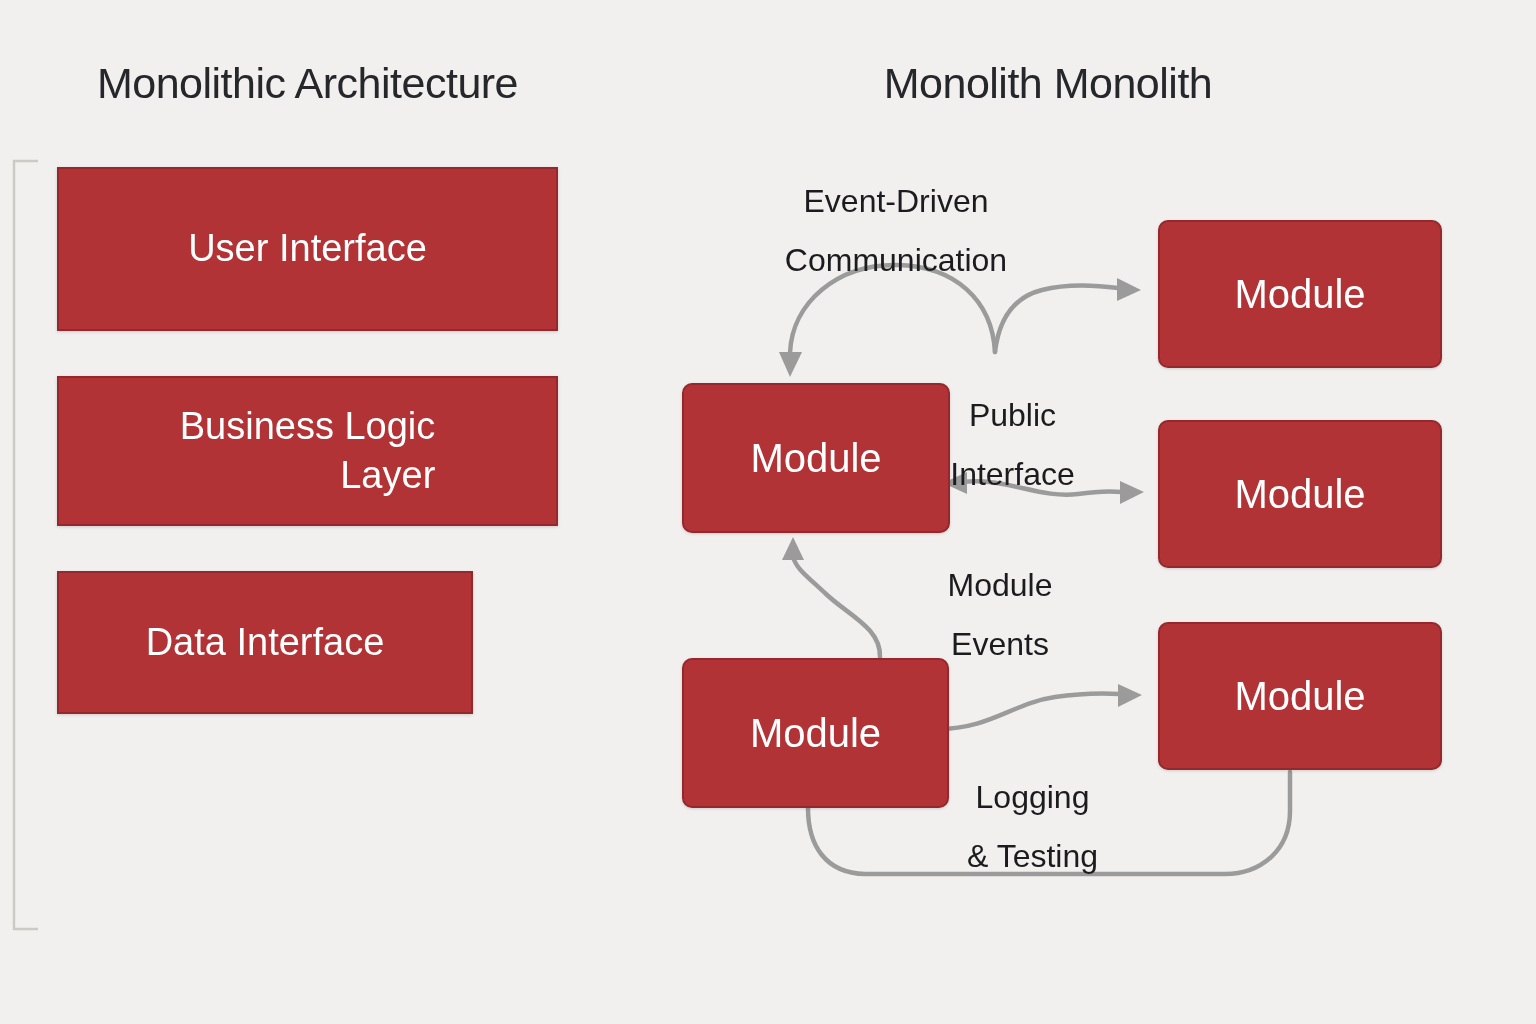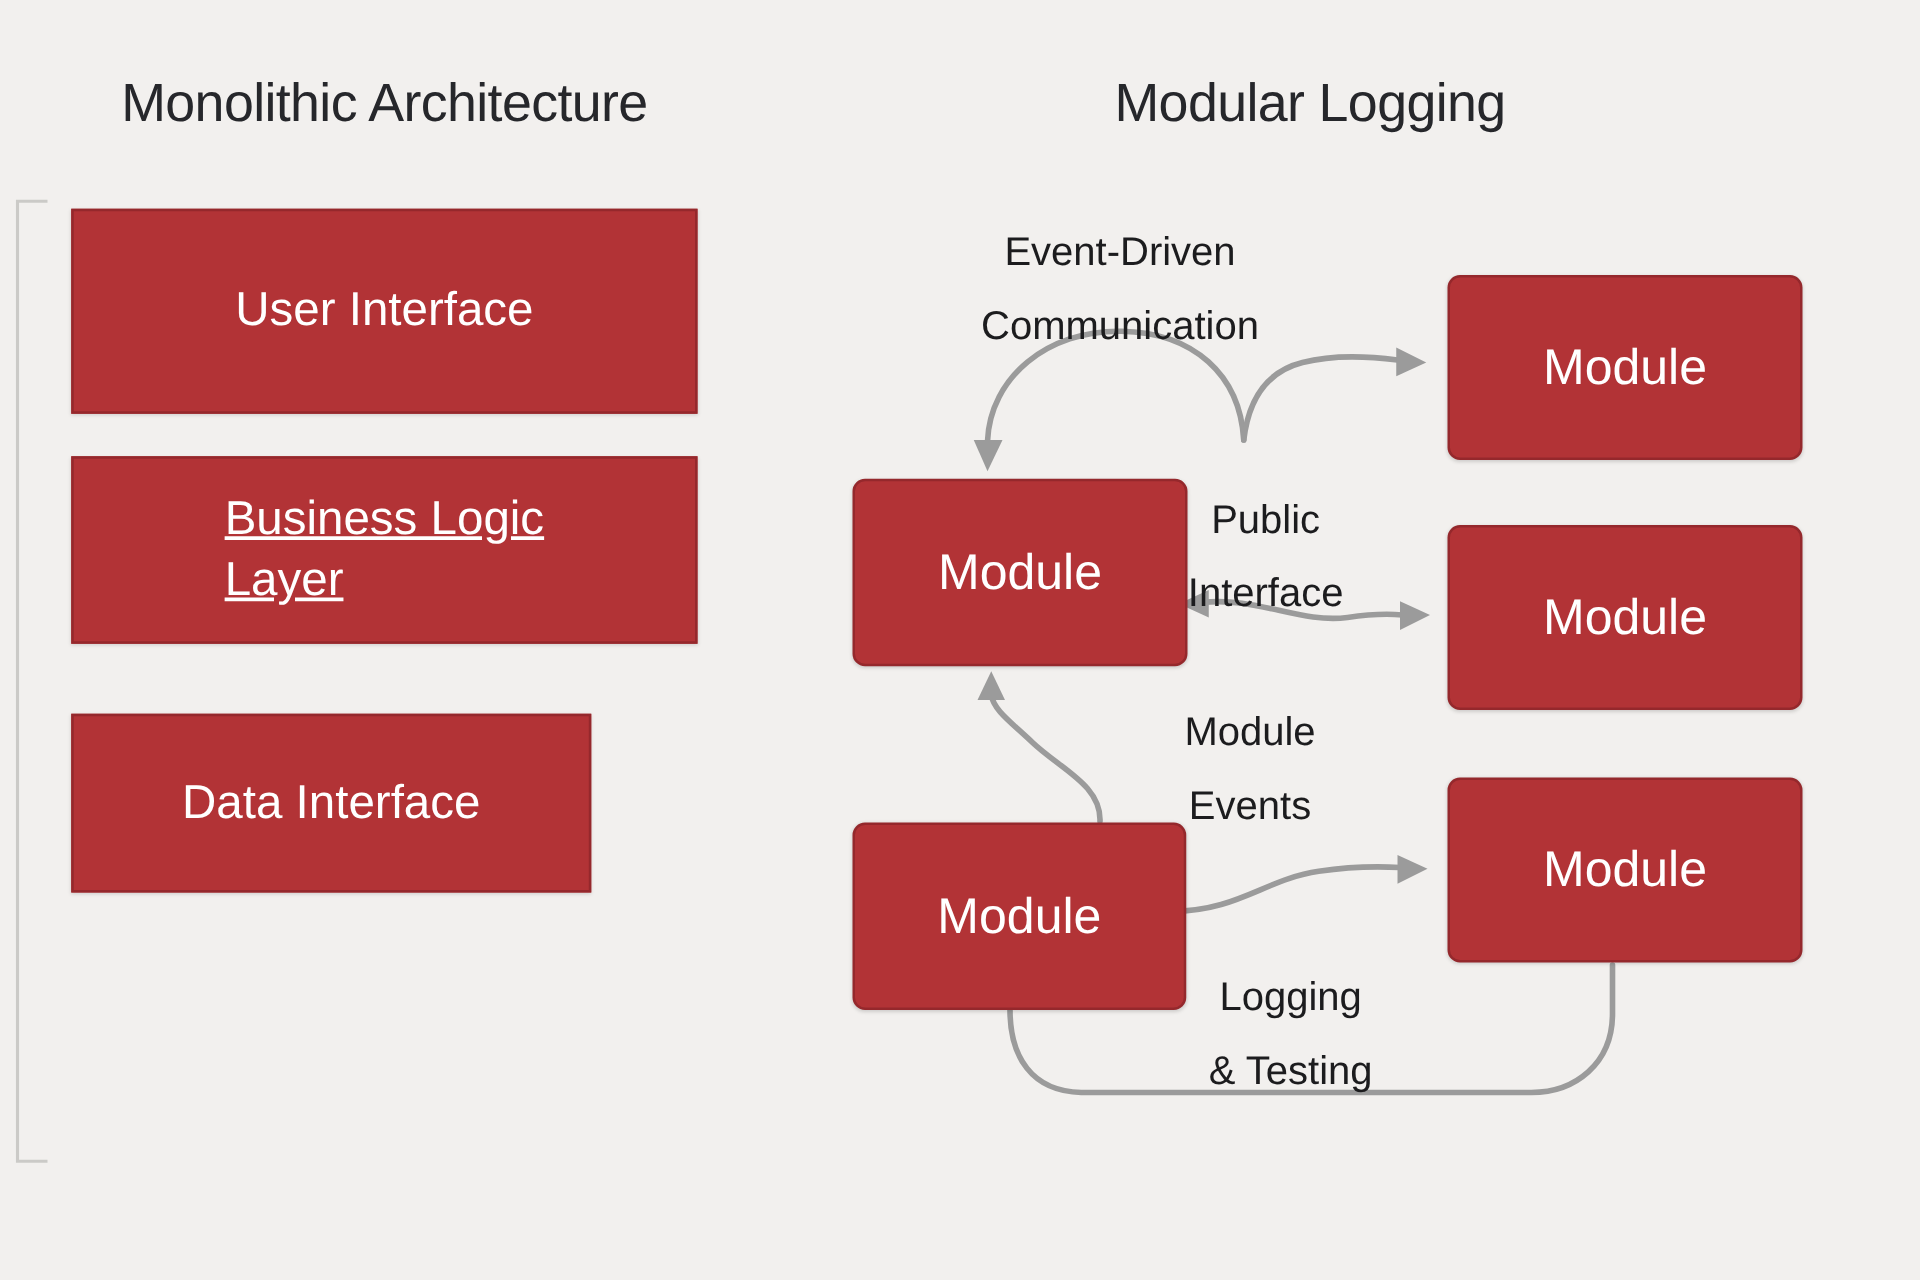--- a/index.html
+++ b/index.html
@@ -52,27 +52,27 @@
 
   .redbox {
     position: absolute;
     background: #b23336;
     border: 2px solid #95282c;
     box-sizing: border-box;
     display: flex;
     align-items: center;
     justify-content: center;
     color: #ffffff;
-    text-align: left;
+    text-align: right;
     box-shadow: 0 1px 3px rgba(0,0,0,0.15);
   }
   .layer { font-size: 38px; }
   .layer .box-label { white-space: pre-line; line-height: 1.3; }
   .layer-1 { left: 57px; top: 167px; width: 501px; height: 164px; }
-  .layer-2 { left: 57px; top: 365px; width: 501px; height: 150px; text-decoration: underline; }
+  .layer-2 { left: 57px; top: 376px; width: 501px; height: 150px; }
   .layer-3 { left: 57px; top: 571px; width: 416px; height: 143px; }
 
   .module {
     border-radius: 10px;
     font-size: 40px;
     margin-left: 12px;
   }
   .m-center       { left: 670px;  top: 383px; width: 268px; height: 150px; }
   .m-top-right    { left: 1146px; top: 220px; width: 284px; height: 148px; }
   .m-mid-right    { left: 1146px; top: 420px; width: 284px; height: 148px; }
@@ -114,21 +114,21 @@
     <path class="arrow" d="M 880 657 C 881 628 848 615 826 594 C 808 577 795 568 793 556"></path>
     <polygon class="arrowhead" points="782,560 804,560 793,537"></polygon>
 
     <path class="arrow" d="M 938 729 C 990 729 1013 703 1055 697 C 1082 693 1103 693 1120 694"></path>
     <polygon class="arrowhead" points="1118,684 1118,707 1142,695"></polygon>
 
     <path class="arrow" d="M 808 808 C 808 845 825 873 865 874 L 1225 874 C 1260 874 1290 851 1290 811 L 1290 772"></path>
   </svg>
 
   <h1 class="title title-left">Monolithic Architecture</h1>
-  <h1 class="title title-right">Modular Logging</h1>
+  <h1 class="title title-right">Monolith Monolith</h1>
 
   <div class="redbox layer layer-1">
     <span class="box-label">User Interface</span>
   </div>
   <div class="redbox layer layer-2">
     <span class="box-label">Business Logic
 Layer</span>
   </div>
   <div class="redbox layer layer-3">
     <span class="box-label">Data Interface</span>

